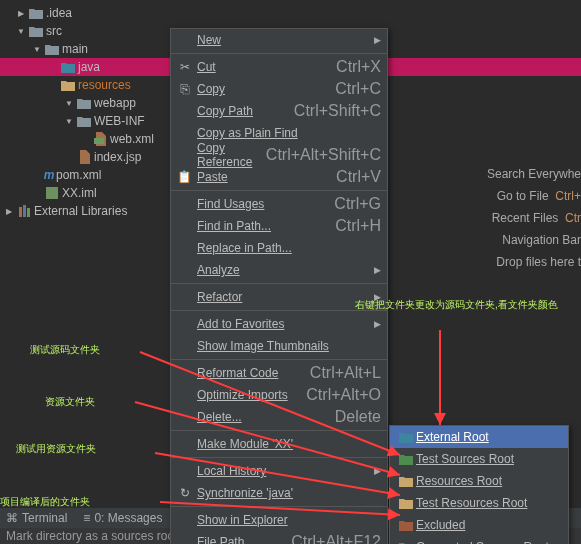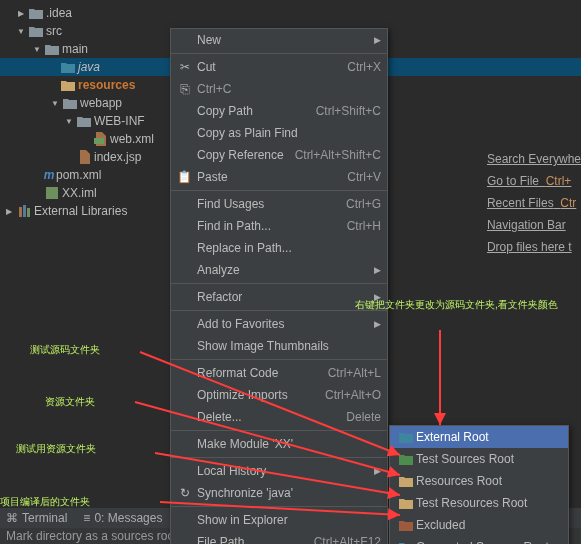--- a/index.html
+++ b/index.html
@@ -1,39 +1,39 @@
 <!DOCTYPE html>
 <html><head>
 <meta charset="utf-8">
 <style>
 * { margin:0; padding:0; box-sizing:border-box; font-family:"Segoe UI",Arial,sans-serif; font-size:12px; }
 body { background:#2b2b2b; color:#bbbbbb; width:581px; height:544px; overflow:hidden; position:relative; }
 .tree { padding:4px 0; }
 .tree-row { display:flex; align-items:center; height:18px; padding-left:4px; white-space:nowrap; }
-.tree-row.sel { background:#0c4a6e;font-style:italic; }
+.tree-row.sel { background:#be185d; }
 .tw { width:10px; text-align:center; color:#a9a9a9; font-size:9px; }
 .ico { width:14px; height:14px; margin:0 3px; display:flex; align-items:center; justify-content:center; }
 .folder-closed::before { content:"▶"; color:#a9a9a9; font-size:8px; }
 .folder-open::before { content:"▼"; color:#a9a9a9; font-size:8px; }
 svg.folder { fill:#87939a; }
 svg.folder.blue { fill:#3e86a0; }
 svg.folder.orange { fill:#c9a66b; }
 .fname { color:#bbbbbb; }
-.fname.orange { color:#cc7832;font-weight:bold; }
+.fname.orange { color:#cc7832; }
 .fname.m { color:#4a88c7; font-weight:bold; font-style:italic; }
-.hints { position:absolute; right:0; top:144px; color:#a9a9a9; font-size:13px; text-align:left;text-decoration:underline; }
+.hints { position:absolute; right:0; top:159px; color:#a9a9a9; font-size:13px; text-align:right; }
 .hints div { margin:8px 0; padding-left:6px; }
 .hints .k { color:#c7915e;margin-top:20px; }
 .menu { position:absolute; left:170px; top:28px; width:218px; background:#3c3f41; border:1px solid #555; box-shadow:2px 2px 6px rgba(0,0,0,.5); z-index:10; }
 .menu-row { display:flex; align-items:center; height:22px; padding:0 6px; color:#bbbbbb; cursor:default; }
 .menu-row:hover, .menu-row.hover { background:#4b6eaf; color:#fff; }
 .menu-sep { height:1px; background:#555; margin:2px 0; }
 .menu-row .mi { width:16px; height:16px; margin-right:4px; display:flex; align-items:center; justify-content:center; }
-.menu-row .lbl { flex:1; }
-.menu-row .sc { color:#999; font-size:12px; }
+.menu-row .lbl { flex:1;text-decoration:underline; }
+.menu-row .sc { color:#999; font-size:16px; }
 .menu-row .arr { font-size:9px; color:#aaa; }
 .submenu { position:absolute; left:389px; top:425px; width:180px; background:#3c3f41; border:1px solid #555; box-shadow:2px 2px 6px rgba(0,0,0,.5); z-index:20; }
 .bottom-bar { position:absolute; left:0; bottom:16px; width:100%; height:20px; background:#3a3d3f; display:flex; align-items:center; padding:0 6px; color:#aaa; }
 .bottom-bar .tab { display:flex; align-items:center; margin-right:16px; }
 .status { position:absolute; left:0; bottom:0; width:100%; height:16px; background:#343638; color:#999; padding:0 6px; display:flex; align-items:center; font-size:11px; }
 .anno { position:absolute; color:#bef264; font-size:10px; z-index:30; pointer-events:none; }
 svg.arrow { position:absolute; z-index:25; pointer-events:none; }
 </style>
 </head>
 <body>
@@ -77,21 +77,21 @@
   </div>
   <div class="tree-row" style="padding-left:48px">
     <span class="tw"></span>
     <span class="ico">
         <svg class="folder orange" width="14" height="12" viewBox="0 0 14 12">
           <path d="M0 2h5l1 1h8v9H0z"></path>
         </svg>
       </span>
     <span class="fname orange">resources</span>
   </div>
-  <div class="tree-row" style="padding-left:50px">
+  <div class="tree-row" style="padding-left:64px">
     <span class="tw folder-open"></span>
     <span class="ico">
         <svg class="folder" width="14" height="12" viewBox="0 0 14 12">
           <path d="M0 2h5l1 1h8v9H0z"></path>
         </svg>
       </span>
     <span class="fname">webapp</span>
   </div>
   <div class="tree-row" style="padding-left:64px">
     <span class="tw folder-open"></span>
@@ -163,20 +163,21 @@
       <span class="arr">▶</span>
     </div>
   <div class="menu-sep"></div>
   <div class="menu-row">
       <span class="mi">✂</span>
       <span class="lbl">Cut</span>
       <span class="sc">Ctrl+X</span>
     </div>
   <div class="menu-row">
       <span class="mi">⎘</span>
+      <span class="lbl">Copy</span>
       <span class="sc">Ctrl+C</span>
     </div>
   <div class="menu-row">
       <span class="mi"></span>
       <span class="lbl">Copy Path</span>
       <span class="sc">Ctrl+Shift+C</span>
     </div>
   <div class="menu-row">
       <span class="mi"></span>
       <span class="lbl">Copy as Plain Find</span>

